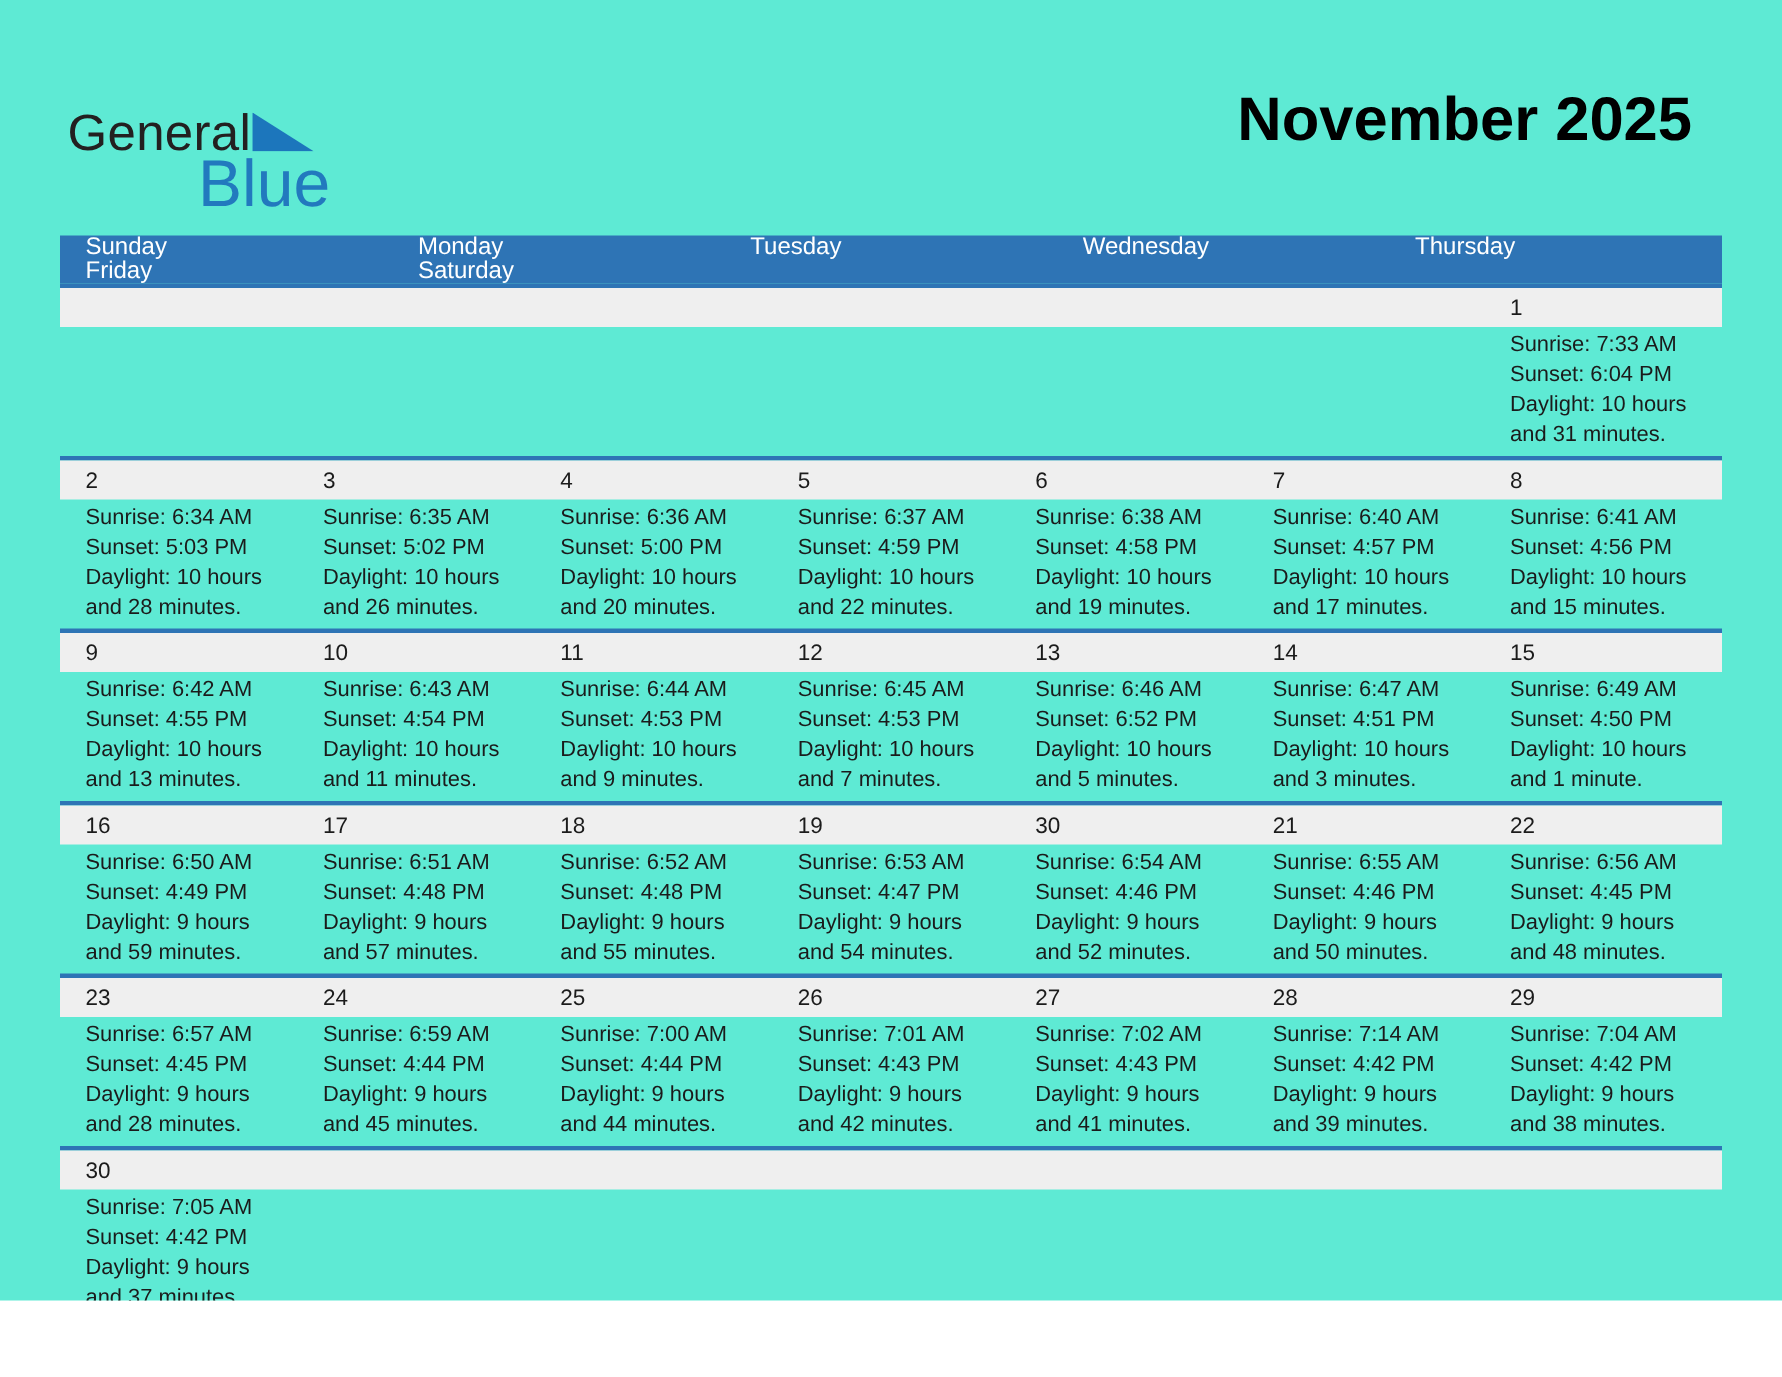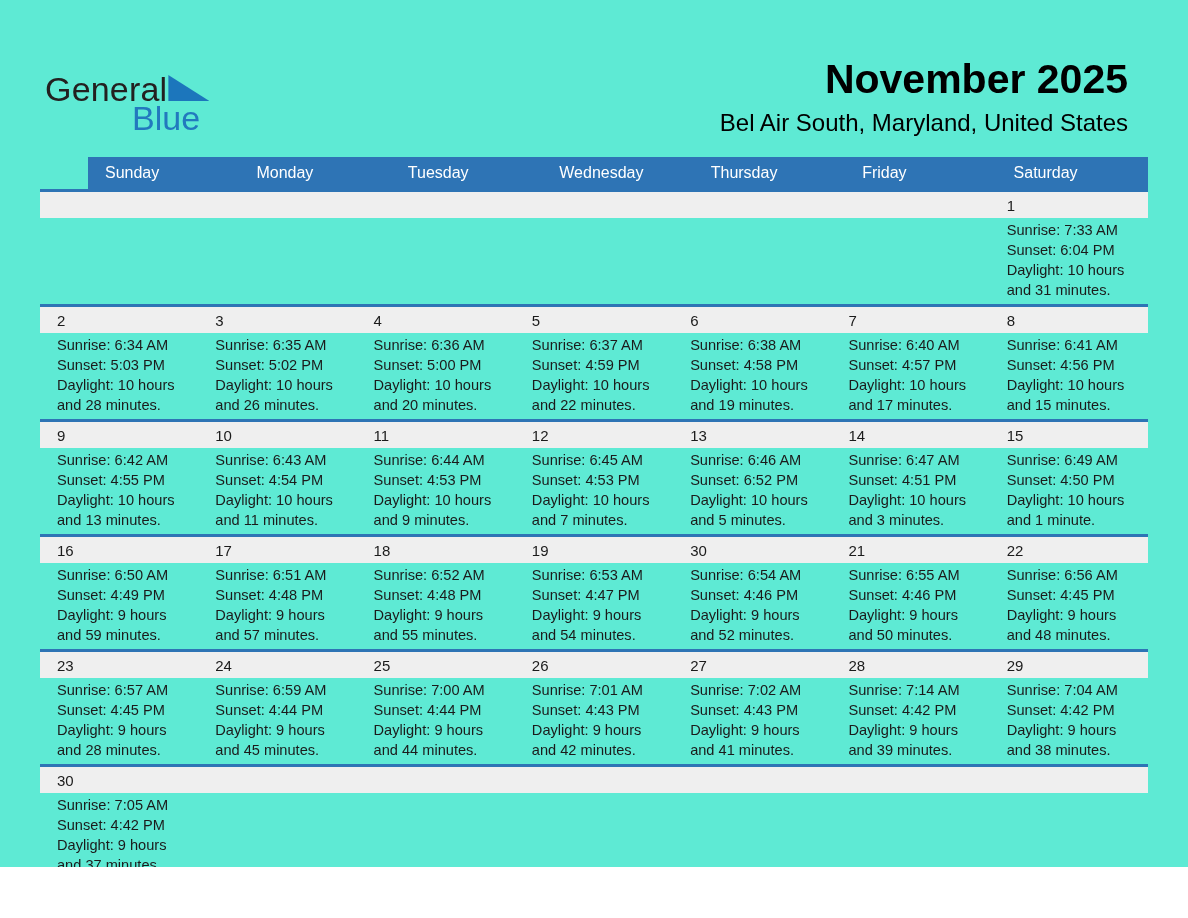--- a/index.html
+++ b/index.html
@@ -4,30 +4,30 @@
 <style>
   html,body{margin:0;padding:0;background:#ffffff;}
   body{width:1188px;height:918px;font-family:"Liberation Sans",sans-serif;-webkit-font-smoothing:antialiased;}
   .page{position:relative;width:1188px;height:867px;background:#5eead4;overflow:hidden;}
 
   
   .logo{position:absolute;left:45px;top:72px;}
   .logo-line1{display:flex;align-items:flex-start;}
   .logo-general{font-size:34px;font-weight:500;color:var(--logo-text-dark,#232020);line-height:1;letter-spacing:.2px;}
   .logo-triangle{width:41px;height:26px;margin-left:1px;margin-top:3px;background:var(--logo-triangle-blue,#1C76BC);clip-path:polygon(0 0,100% 100%,0 100%);}
-  .logo-blue{font-size:34px;font-weight:500;color:var(--logo-text-blue,#2279BE);line-height:1;margin-top:-5px;margin-left:87px;}
+  .logo-blue{font-size:44px;font-weight:500;color:var(--logo-text-blue,#2279BE);line-height:1;margin-top:-5px;margin-left:87px;}
 
   
   .title-block{position:absolute;top:57px;right:60px;text-align:right;color:#000;}
   .month-title{margin:0;font-size:41px;font-weight:700;line-height:1.1;}
   .location-subtitle{margin:8px 0 0;font-size:24px;font-weight:400;line-height:1.1;}
 
   
   .calendar{position:absolute;left:40px;top:157px;width:1108px;}
-  .weekday-row{display:grid;grid-template-columns:repeat(7,1fr);background:var(--header-blue,#2E74B5);height:32px;align-items:center;margin-left:48px;}
+  .weekday-row{display:grid;grid-template-columns:repeat(5,1fr);background:var(--header-blue,#2E74B5);height:32px;align-items:center;}
   .weekday{color:#fff;font-size:16px;font-weight:400;padding-left:17px;overflow:hidden;white-space:nowrap;}
   .week{border-top:3px solid var(--row-divider-blue,#2E74B5);}
   .band{display:grid;grid-template-columns:repeat(7,1fr);background:var(--day-band-gray,#EFEFEF);height:26px;align-items:center;}
   .num{font-size:15px;color:var(--text-black,#1B1B1B);padding-left:17px;}
   .content{display:grid;grid-template-columns:repeat(7,1fr);min-height:80px;}
   .cell{padding:2px 6px 4px 17px;font-size:14.6px;line-height:20px;color:var(--text-black,#1B1B1B);}
   .cell div{white-space:nowrap;}
 </style>
 </head>
 <body>
@@ -37,21 +37,20 @@
   <div class="logo">
     <div class="logo-line1">
       <span class="logo-general">General</span>
       <span class="logo-triangle"></span>
     </div>
     <div class="logo-blue">Blue</div>
   </div>
 
   <div class="title-block">
     <h1 class="month-title">November 2025</h1>
-    <h2 class="location-subtitle">Bel Air South, Maryland, United States</h2>
   </div>
 
   <div class="calendar">
     <div class="weekday-row" id="weekday-row">
         <div class="weekday">Sunday</div>
         <div class="weekday">Monday</div>
         <div class="weekday">Tuesday</div>
         <div class="weekday">Wednesday</div>
         <div class="weekday">Thursday</div>
         <div class="weekday">Friday</div>

